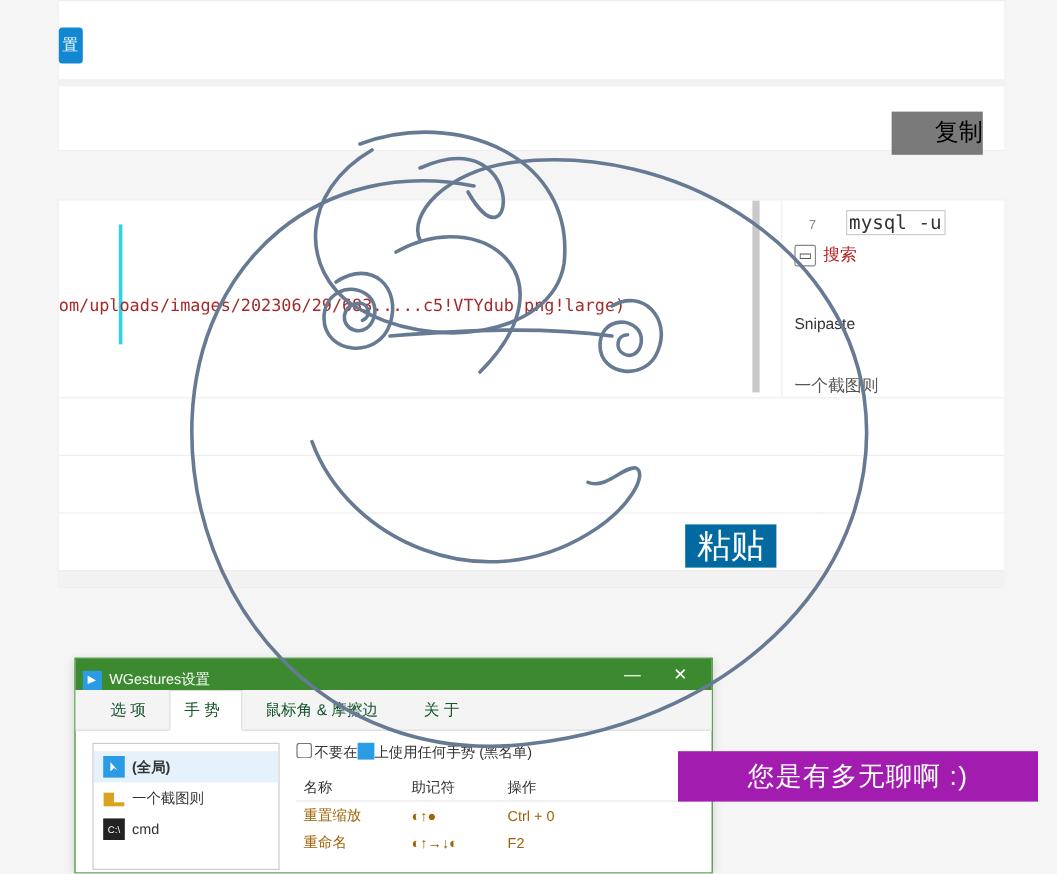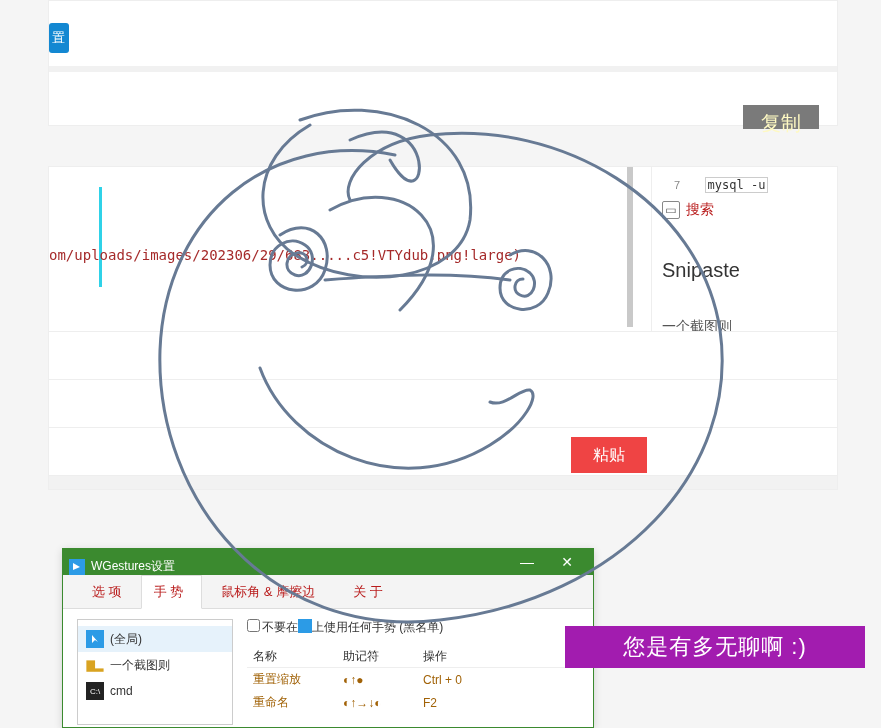--- a/index.html
+++ b/index.html
@@ -46,25 +46,25 @@
       left: 0;
       right: 0;
       height: 6px;
       background: #f1f1f1;
     }
     .copy-btn {
       position: absolute;
       right: 18px;
       bottom: -4px;
       width: 76px;
-      height: 24px;
+      height: 36px;
       background: #7a7a7a;
-      color: #fef9c3;
+      color: #000000;
       font-size: 20px;
-      text-align: center;
+      text-align: right;
       line-height: 36px;
       border: none;
     }
     .panel2 {
       width: 790px;
       height: 324px;
       overflow: hidden;
     }
     .code-area {
       position: absolute;
@@ -104,21 +104,21 @@
       right: 0;
       top: 0;
       width: 186px;
       height: 164px;
       border-left: 1px solid #eee;
       padding: 8px 10px;
       background: #fff;
     }
     .sidebar-mysql {
       font-family: Consolas, monospace;
-      font-size: 12px;
+      font-size: 16px;
       color: #333;
       border: 1px solid #ccc;
       display: inline-block;
       padding: 0 2px;
       margin-left: 20px;
     }
     .sidebar-mysql-num {
       color: #888;
       font-size: 11px;
       margin-left: 12px;
@@ -135,21 +135,21 @@
       border-radius: 2px;
       display: inline-flex;
       justify-content: center;
       align-items: center;
       font-size: 12px;
       color: #555;
     }
     .sidebar-search-txt { font-size: 14px; color: #b91c1c; }
     .sidebar-title {
       margin-top: 40px;
-      font-size: 20px;
+      font-size: 13px;
       color: #333;
       font-weight: 500;
     }
     .sidebar-desc {
       margin-top: 36px;
       font-size: 14px;
       color: #555;
     }
     .panel2-rows {
       position: absolute;
@@ -166,23 +166,23 @@
       height: 20px;
       background: #f2f2f2;
       border-top: 1px solid #eee;
     }
     .paste-btn {
       position: absolute;
       right: 190px;
       bottom: 16px;
       width: 76px;
       height: 36px;
-      background: #ef4444;
+      background: #0369a1;
       color: #fff;
-      font-size: 16px;
+      font-size: 28px;
       text-align: center;
       line-height: 36px;
       border: none;
     }
 
     .wg-window {
       position: absolute;
       left: 62px;
       bottom: 0;
       width: 532px;
@@ -217,21 +217,21 @@
       font-size: 14px;
     }
     .wg-tabs {
       height: 34px;
       background: #f4f4f4;
       border-bottom: 1px solid #ddd;
       display: flex;
       align-items: flex-end;
       padding-left: 10px;
       font-size: 13px;
-      color: #b91c1c;
+      color: #14532d;
     }
     .wg-tab {
       padding: 7px 18px;
       border: 1px solid transparent;
       margin-bottom: -1px;
       cursor: default;
     }
     .wg-tab.active {
       background: #fff;
       border: 1px solid #ddd;
@@ -251,21 +251,21 @@
       overflow: hidden;
     }
     .wg-left-item {
       display: flex;
       align-items: center;
       padding: 4px 8px;
       font-size: 12px;
       color: #333;
       gap: 6px;
     }
-    .wg-left-item.sel { background: #e6f2fb; }
+    .wg-left-item.sel { background: #e6f2fb; font-weight: bold; }
     .wg-left-item .ico { width: 18px; height: 18px; display:inline-flex; justify-content:center; align-items:center; font-size:11px; }
     .wg-right {
       flex: 1;
     }
     .wg-right-checkrow {
       font-size: 12px;
       color: #333;
       display: flex;
       align-items: flex-start;
       gap: 0;

